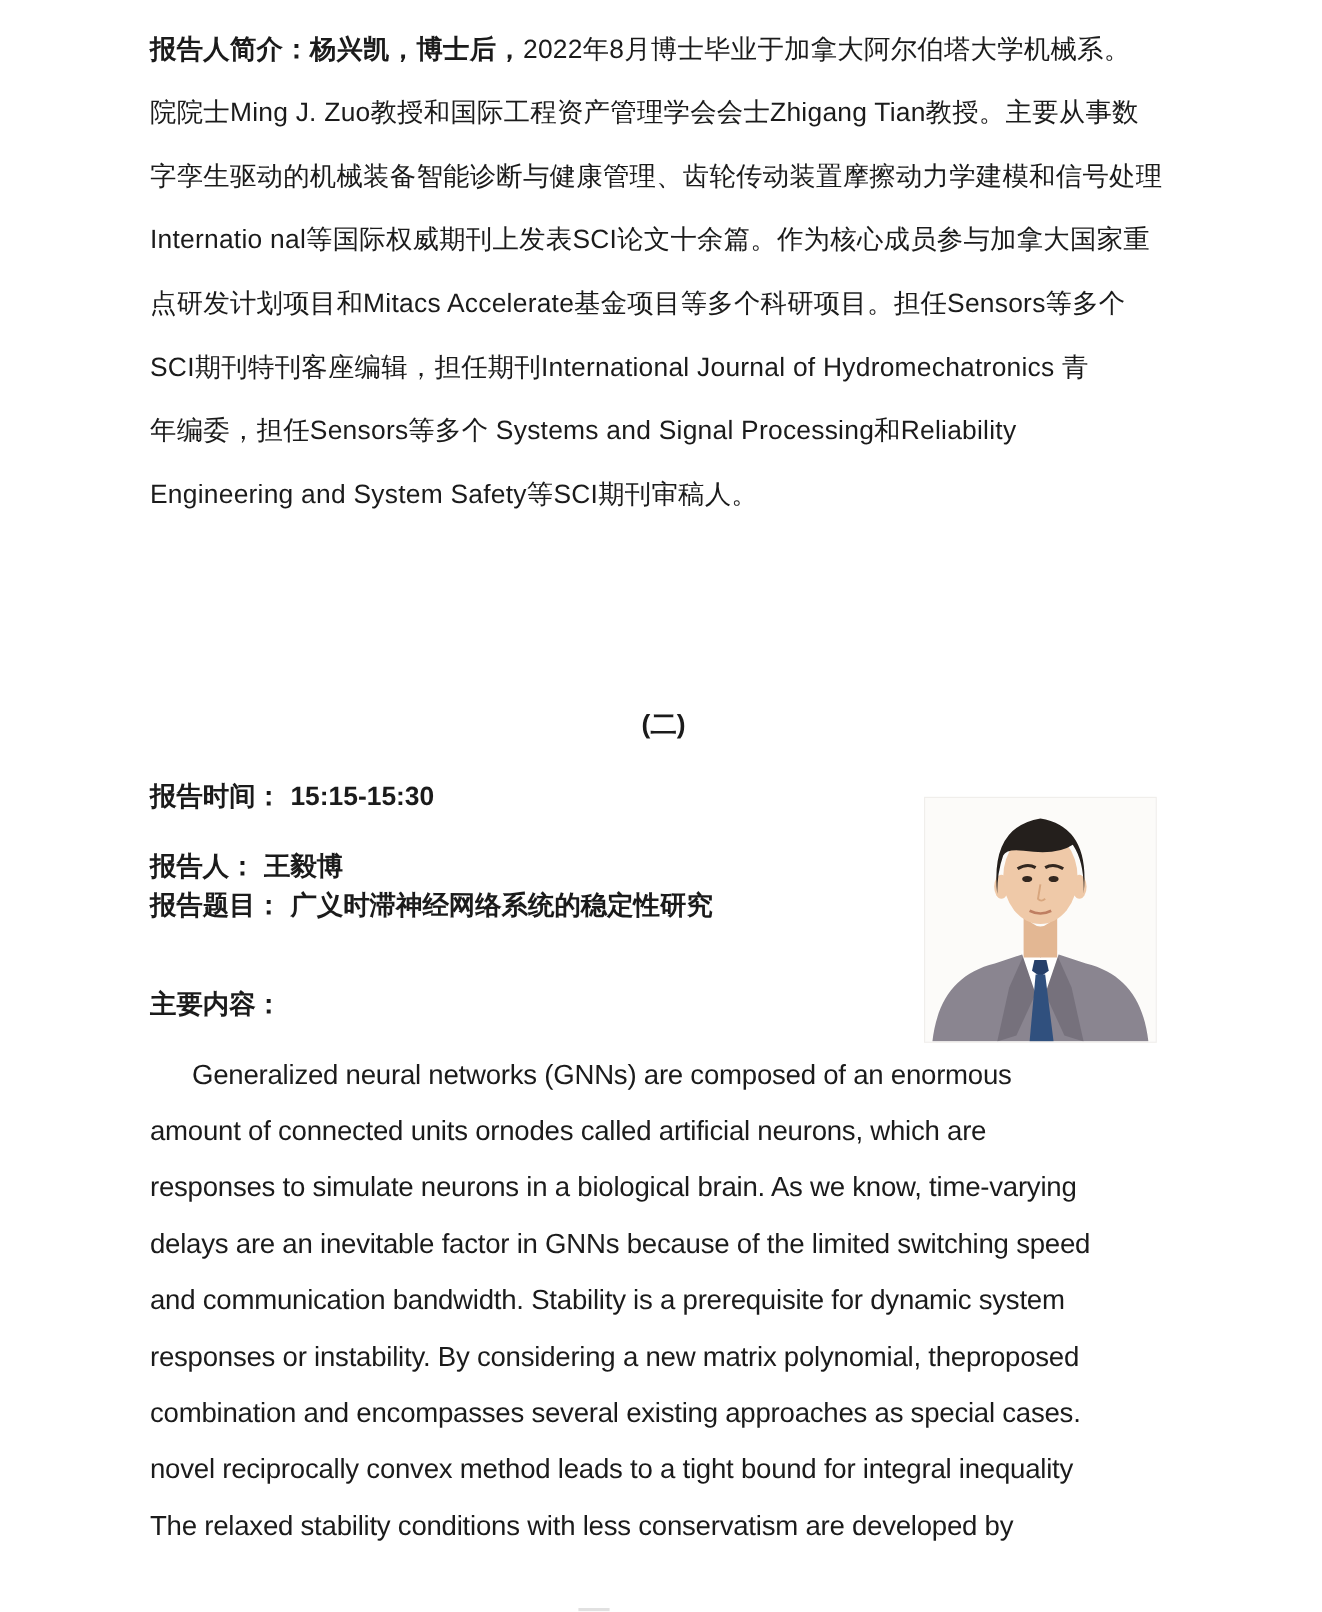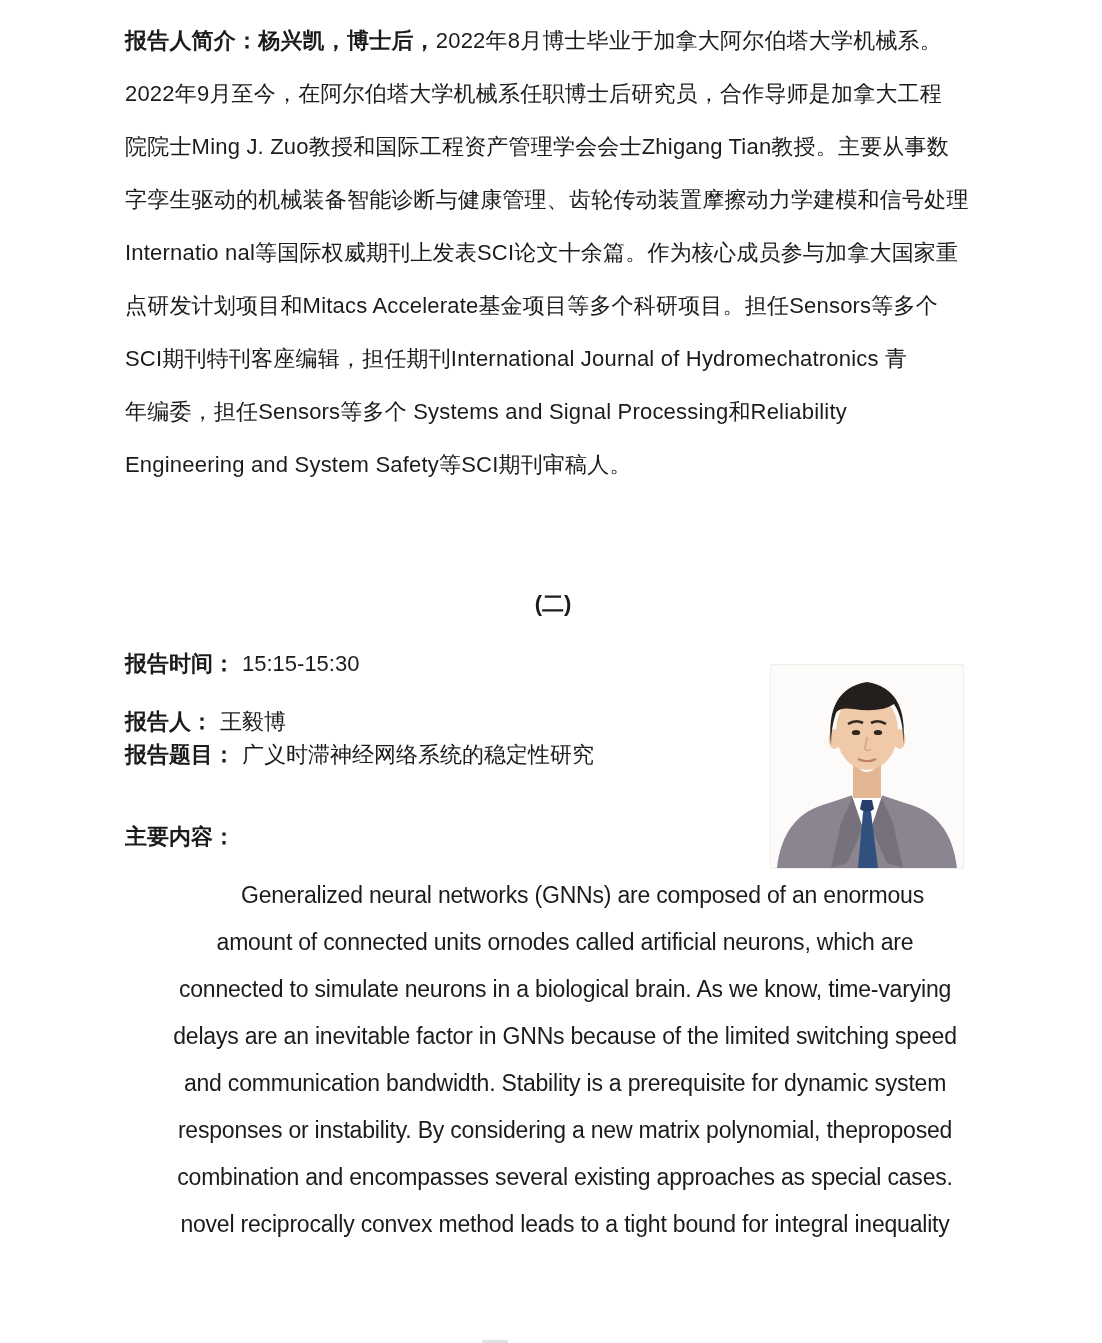--- a/index.html
+++ b/index.html
@@ -22,48 +22,47 @@
   .section-header{
     position:absolute;left:125px;top:577px;width:856px;
     text-align:center;font-size:22px;font-weight:700;line-height:53px;
   }
   
   .info-row{
     position:absolute;left:125px;
     font-size:22px;line-height:57px;white-space:nowrap;
   }
   .info-row .label{font-weight:700;}
-  .info-row .value{margin-left:7px;font-weight:400;text-align:center;}
+  .info-row .value{margin-left:7px;font-weight:700;text-align:center;}
   .r0{top:635px}.r1{top:693px}.r2{top:726px}.r3{top:808px}
   
   .photo{
     position:absolute;left:771px;top:665px;width:192px;height:203px;
     outline:1px solid #f0eeeb;
   }
   
-  .abstract{position:absolute;left:125px;top:872px;width:880px;text-align:center;}
+  .abstract{position:absolute;left:125px;top:872px;width:880px;}
   .en-line{
     font-size:23px;line-height:47px;white-space:nowrap;
     letter-spacing:-0.2px;
   }
   .en-line.first{text-indent:35px;}
   
   .fragment{
     position:absolute;left:482px;top:1340px;width:26px;height:3px;
     background:#c9c9c9;opacity:.55;
   }
 </style>
 </head>
 <body>
 
 <div class="page">
 
   <div class="intro" id="intro">
       <div class="cn-line"><span class="bold">报告人简介：杨兴凯，博士后，</span><span>2022年8月博士毕业于加拿大阿尔伯塔大学机械系。</span></div>
-      <div class="cn-line">2022年9月至今，在阿尔伯塔大学机械系任职博士后研究员，合作导师是加拿大工程</div>
       <div class="cn-line">院院士Ming J. Zuo教授和国际工程资产管理学会会士Zhigang Tian教授。主要从事数</div>
       <div class="cn-line">字孪生驱动的机械装备智能诊断与健康管理、齿轮传动装置摩擦动力学建模和信号处理</div>
       <div class="cn-line">Internatio nal等国际权威期刊上发表SCI论文十余篇。作为核心成员参与加拿大国家重</div>
       <div class="cn-line">点研发计划项目和Mitacs Accelerate基金项目等多个科研项目。担任Sensors等多个</div>
       <div class="cn-line">SCI期刊特刊客座编辑，担任期刊International Journal of Hydromechatronics 青</div>
       <div class="cn-line">年编委，担任Sensors等多个 Systems and Signal Processing和Reliability</div>
       <div class="cn-line">Engineering and System Safety等SCI期刊审稿人。</div>
     </div>
 
   <div class="section-header">(二)</div>
@@ -104,23 +103,24 @@
     <ellipse cx="107" cy="67.5" rx="4.2" ry="2.6" fill="#33271f"></ellipse>
 
     <path d="M96,72 L94,84 Q96.5,87 100,84" stroke="#d8a67e" stroke-width="1.6" fill="none"></path>
 
     <path d="M87,94 Q96,98.5 105,94" stroke="#bf7f62" stroke-width="2.2" fill="none"></path>
   </svg>
 
   <div class="abstract" id="abstract">
       <div class="en-line first">Generalized neural networks (GNNs) are composed of an enormous</div>
       <div class="en-line">amount of connected units ornodes called artificial neurons, which are</div>
-      <div class="en-line">connected to simulate neurons in a biological brain. As we know, time-varying</div>
+      <div class="en-line">responses to simulate neurons in a biological brain. As we know, time-varying</div>
       <div class="en-line">delays are an inevitable factor in GNNs because of the limited switching speed</div>
       <div class="en-line">and communication bandwidth. Stability is a prerequisite for dynamic system</div>
       <div class="en-line">responses or instability. By considering a new matrix polynomial, theproposed</div>
       <div class="en-line">combination and encompasses several existing approaches as special cases.</div>
       <div class="en-line">novel reciprocally convex method leads to a tight bound for integral inequality</div>
+      <div class="en-line">The relaxed stability conditions with less conservatism are developed by</div>
     </div>
 
   <div class="fragment"></div>
 
 </div>
 
 </body></html>

